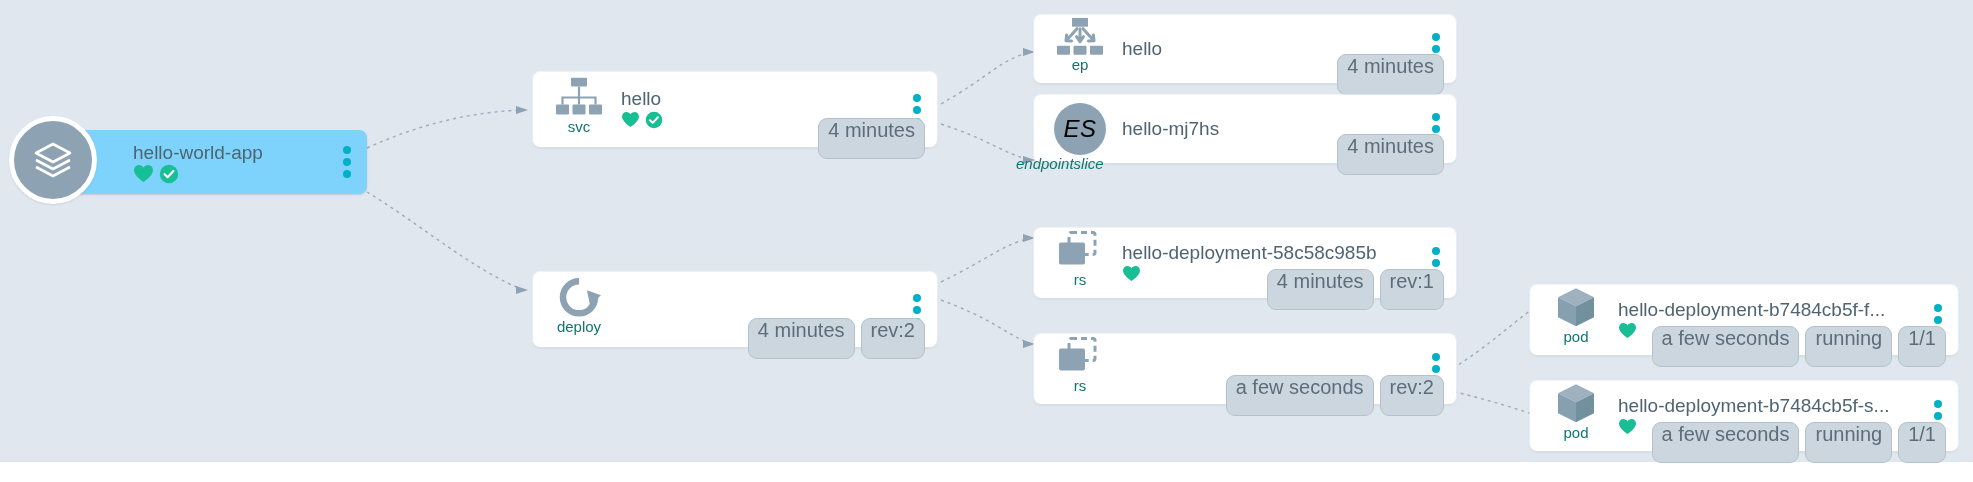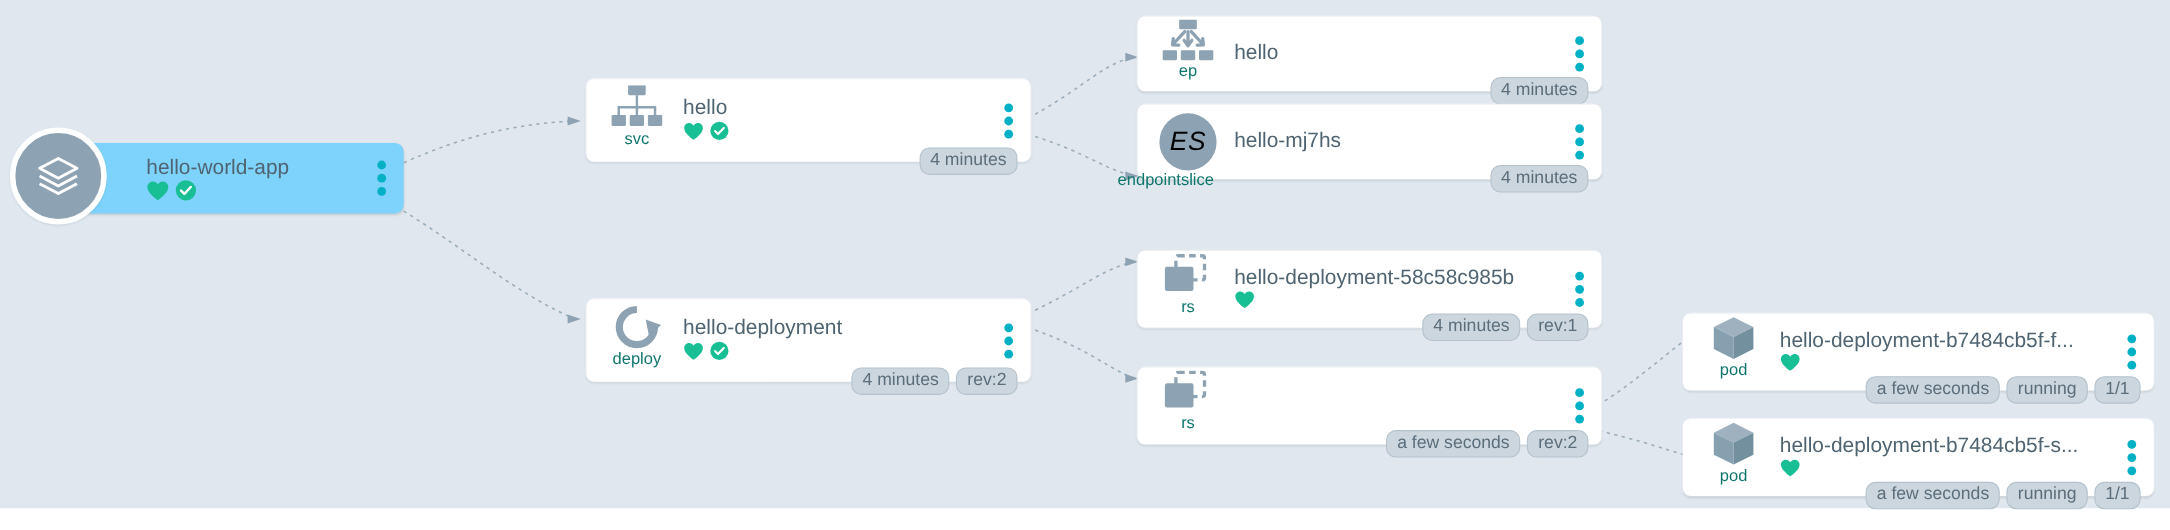--- a/index.html
+++ b/index.html
@@ -72,23 +72,23 @@
   
   .badges{
     position:absolute;
     display:flex;gap:6px;align-items:center;
   }
   .badge{
     background:#ccd6de;
     color:#5b6e7c;
     border:1px solid #b4c2cd;
     border-radius:9px;
-    font-size:16px;
+    font-size:20px;
     line-height:16px;
-    padding:3px 9px 4px;
+    padding:3px 9px 20px;
     white-space:nowrap;
   }
 
   
   .app-node{
     position:absolute;
     left:69px;top:130px;width:298px;height:64px;
     background:#7dd3fc;border-radius:8px;
     box-shadow:0 1px 2px rgba(50,70,90,0.18);
   }
@@ -105,21 +105,21 @@
   .app-title{font-size:19px;color:#4f6472;line-height:22px;white-space:nowrap;}
 
   
   .es-circle{
     width:52px;height:52px;border-radius:50%;
     background:#8da2b2;color:#000000;
     display:flex;align-items:center;justify-content:center;
     font-size:24px;letter-spacing:0.5px;font-style:italic;
   }
   .kind-label.overflow{
-    position:absolute;left:-36px;top:52px;
+    position:absolute;left:-36px;top:52px;font-style:italic;
   }
 </style>
 </head>
 <body>
 
 <div id="stage">
 
   <div class="bottom-strip"></div>
 
   <svg class="edges" viewBox="0 0 1973 482">
@@ -225,36 +225,20 @@
 
   <div class="node" style="left:533px;top:272px;width:404px;height:75px;">
     <div class="node-inner">
       <div class="kind-icon">
         <svg width="44" height="42" viewBox="0 0 44 42">
           <path d="M22 5 A16 16 0 1 0 38 21" fill="none" stroke="#8da2b2" stroke-width="6.5" stroke-linecap="butt"></path>
           <path d="M30 14 L44 19 L33 29 Z" fill="#8da2b2"></path>
         </svg>
         <span class="kind-label">deploy</span>
       </div>
-      <div class="node-body">
-        <div class="node-title">hello-deployment</div>
-        <div class="health-row">
-          <span>
-            <svg width="19" height="17" viewBox="0 0 21 19">
-                <path d="M10.5 18C10.5 18 1 11.8 1 6.2 1 3.3 3.2 1 6 1c1.9 0 3.5 1 4.5 2.6C11.5 2 13.1 1 15 1c2.8 0 5 2.3 5 5.2C20 11.8 10.5 18 10.5 18z" fill="#18be94"></path>
-              </svg>
-          </span>
-          <span>
-            <svg width="18" height="18" viewBox="0 0 20 20">
-                <circle cx="10" cy="10" r="9.2" fill="#18be94"></circle>
-                <path d="M5.6 10.2 L8.6 13.2 L14.4 7" fill="none" stroke="#ffffff" stroke-width="2.2" stroke-linecap="round" stroke-linejoin="round"></path>
-              </svg>
-          </span>
-        </div>
-      </div>
       <div class="kebab">
           <i></i>
           <i></i>
           <i></i>
         </div>
     </div>
     <div class="badges" style="right:12px;bottom:-12px;">
       <span class="badge">4 minutes</span>
       <span class="badge">rev:2</span>
     </div>

